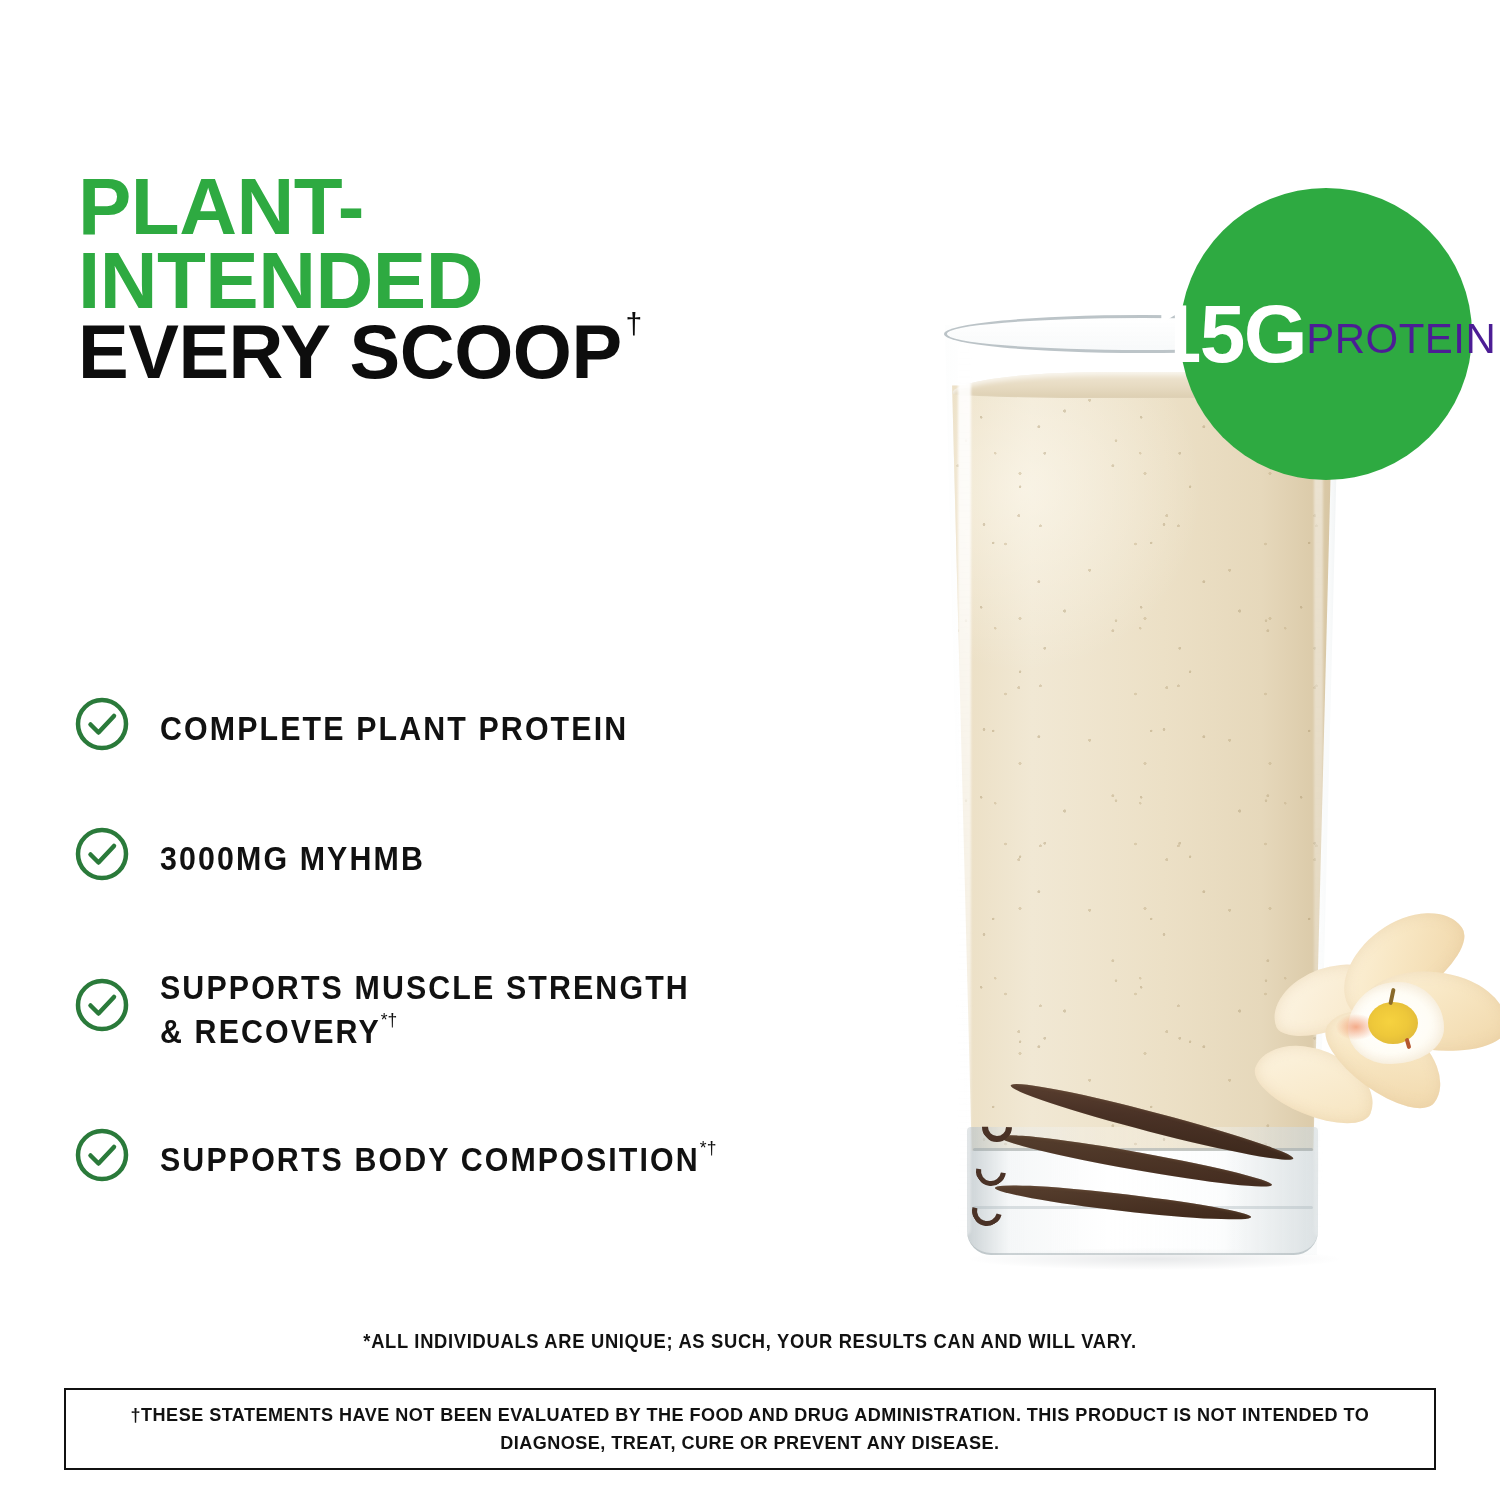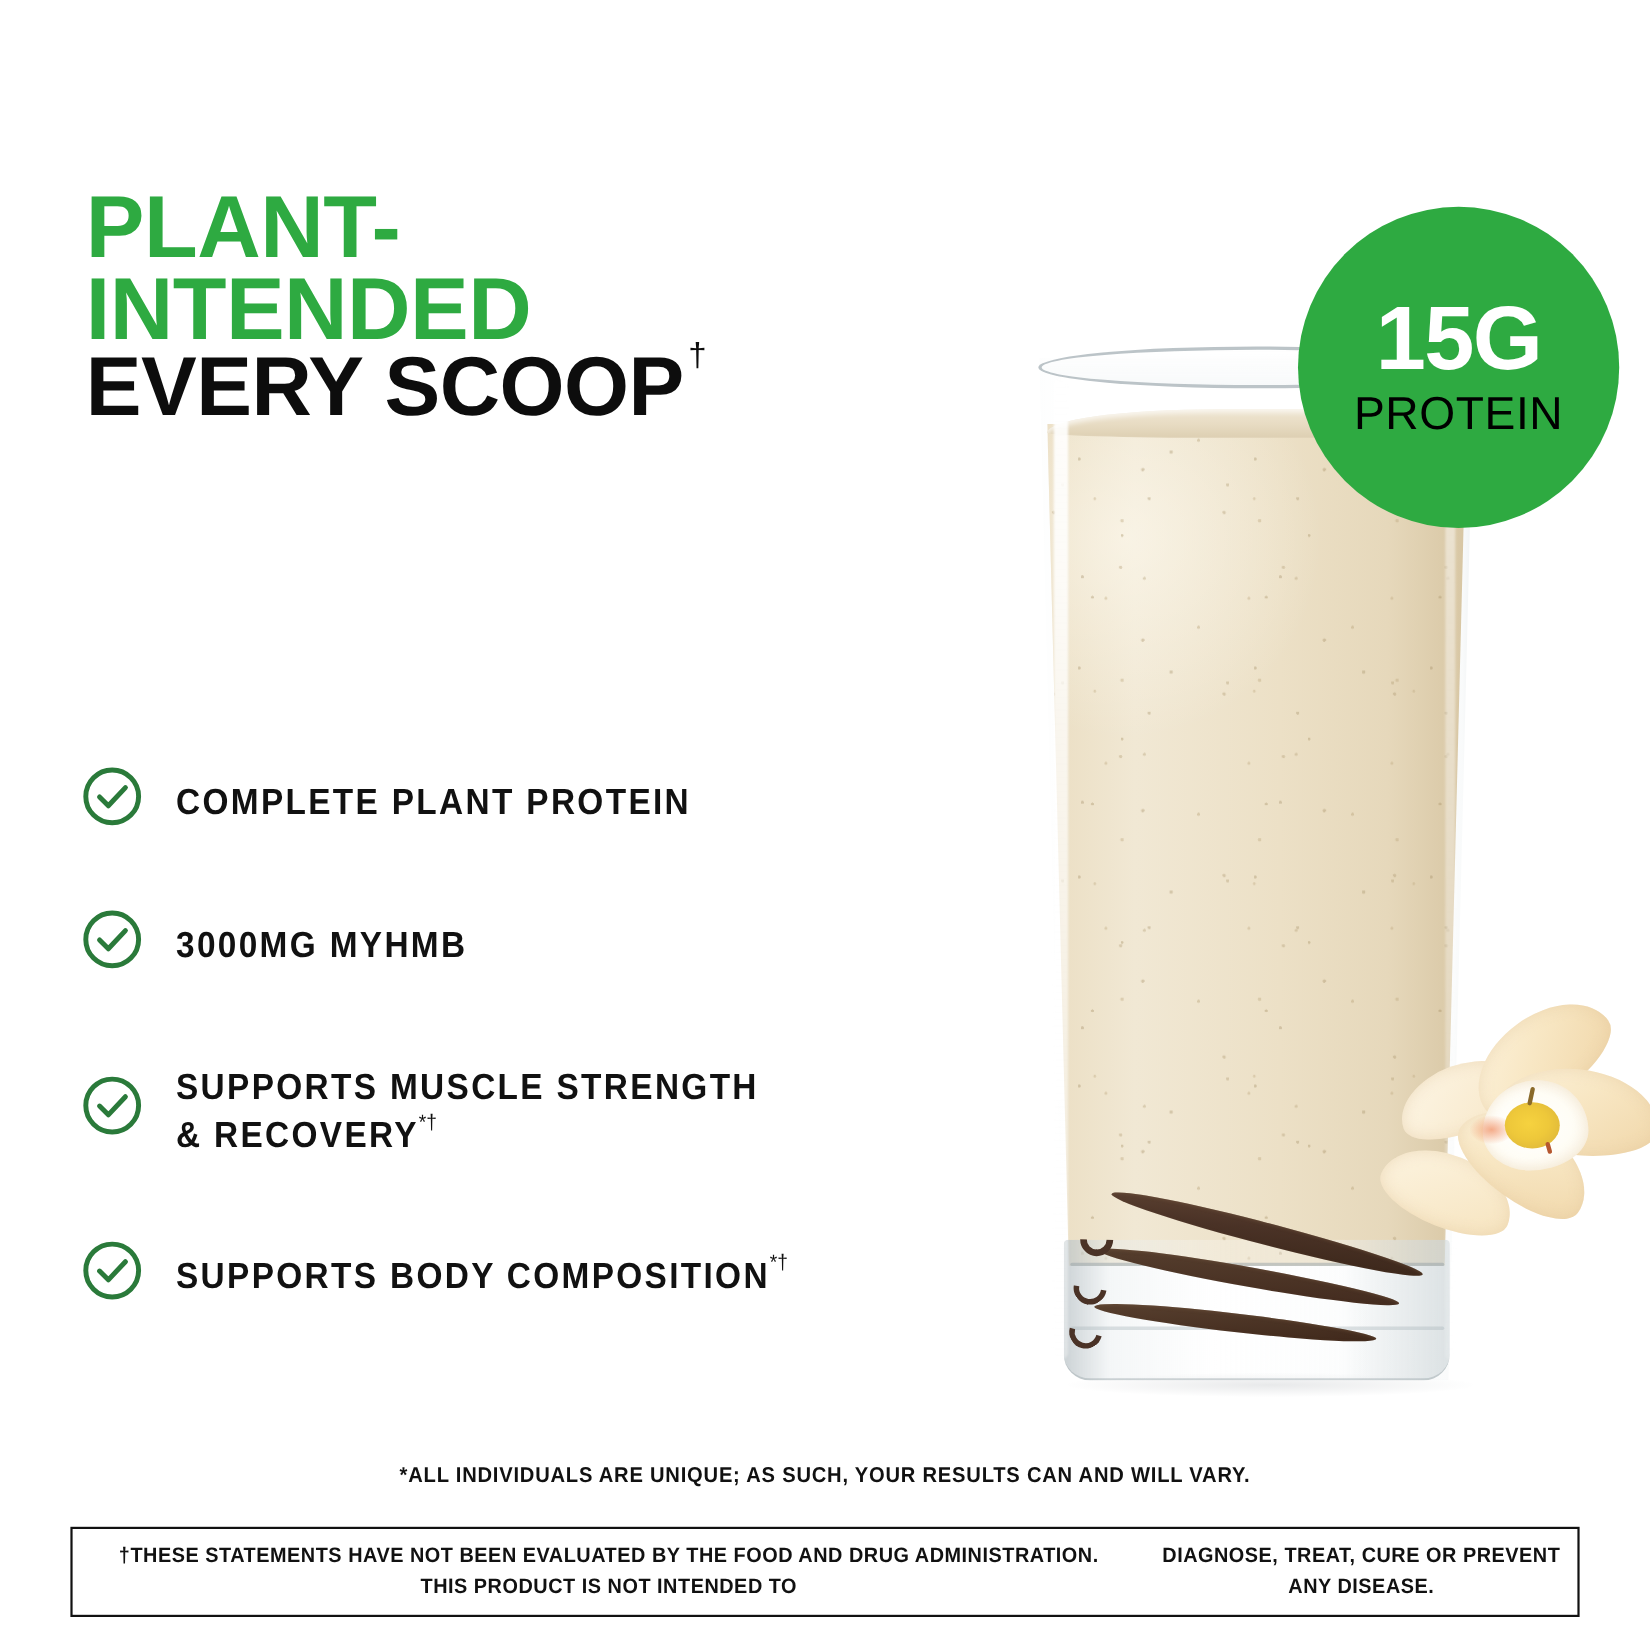--- a/index.html
+++ b/index.html
@@ -57,21 +57,21 @@
     font-size:19.5px; font-weight:bold;
     letter-spacing:0.75px; color:#111111;
     transform:scaleX(0.94);
   }
 
   
   #disclaimer-box {
     position:absolute; left:64px; top:1388px;
     width:1372px; height:82px;
     border:2px solid #111111;
-    display:flex; flex-direction:row;
+    display:flex; flex-direction:column;
     align-items:center; justify-content:center;
   }
   .disc-line {
     font-size:19px; font-weight:bold;
     letter-spacing:0.5px; color:#111111;
     line-height:1.5; text-align:center;
     transform:scaleX(0.95);
   }
 
   
@@ -241,31 +241,31 @@
     background:radial-gradient(ellipse, rgba(150,155,160,.22), rgba(150,155,160,0) 72%);
     border-radius:50%;
   }
 
   
   #protein-badge {
     position:absolute; left:1180px; top:188px;
     width:292px; height:292px;
     border-radius:50%;
     background:#2eaa41;
-    display:flex; flex-direction:column;
+    display:flex; flex-direction:row;
     align-items:center; justify-content:center;
     z-index:5;
   }
   #badge-amount {
     color:#ffffff; font-weight:bold;
     font-size:82px; line-height:0.9;
     letter-spacing:-1.5px;
   }
   #badge-label {
-    color:#000000; font-weight:normal;
+    color:#4c1d95; font-weight:normal;
     font-size:42px; line-height:1;
     letter-spacing:0.5px; margin-top:10px;
   }
 </style>
 </head>
 <body>
 
 <div id="headline">
   <div class="hl-line hl-green">PLANT-</div>
   <div class="hl-line hl-green">INTENDED</div>

